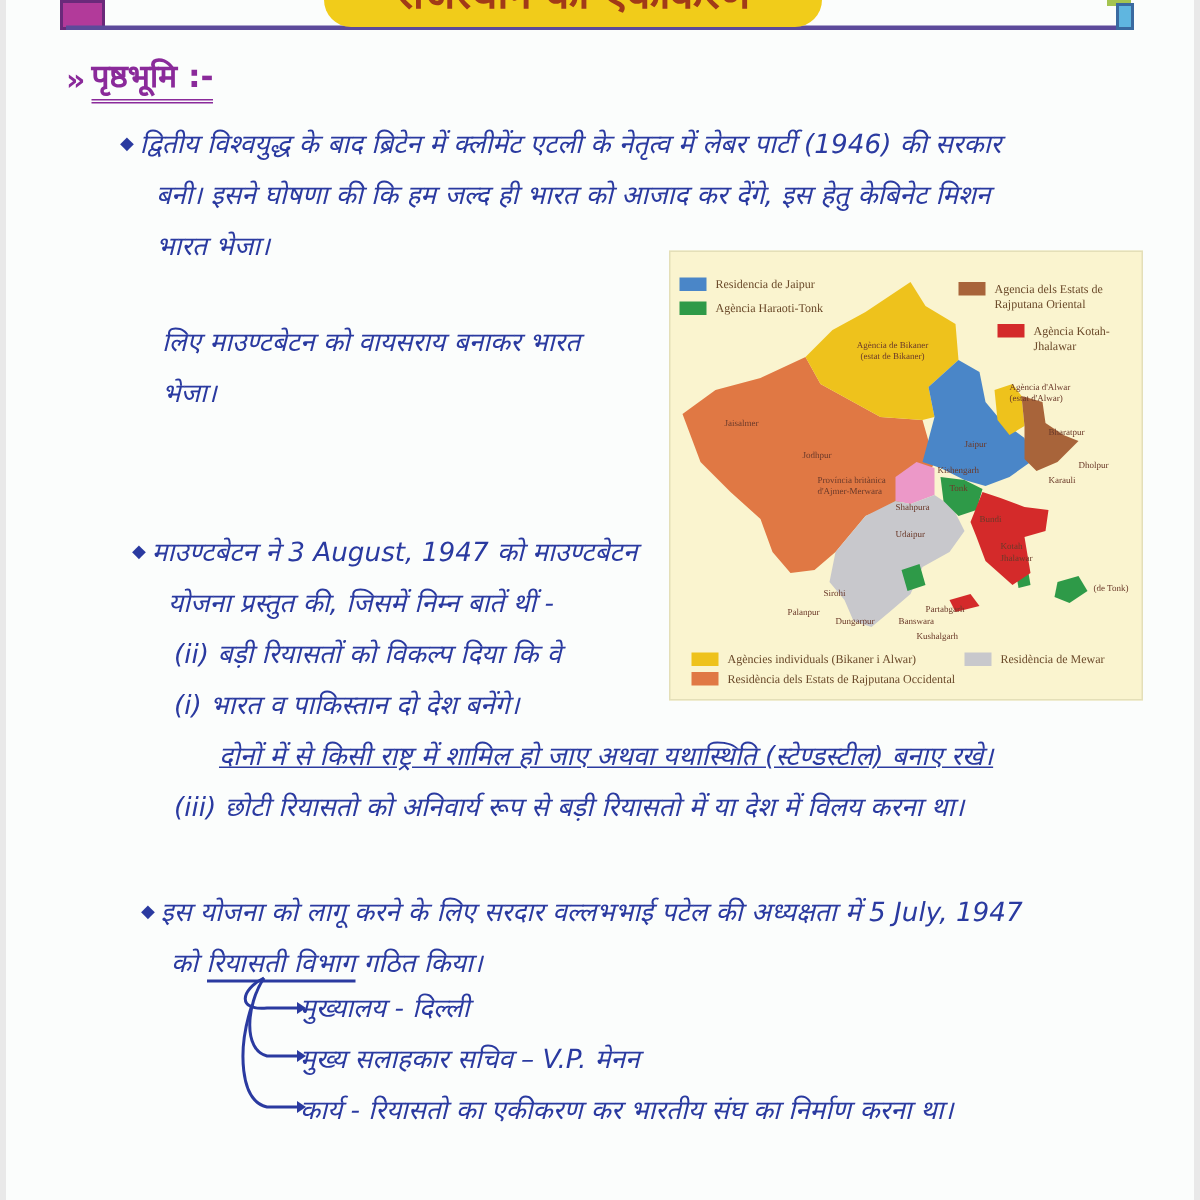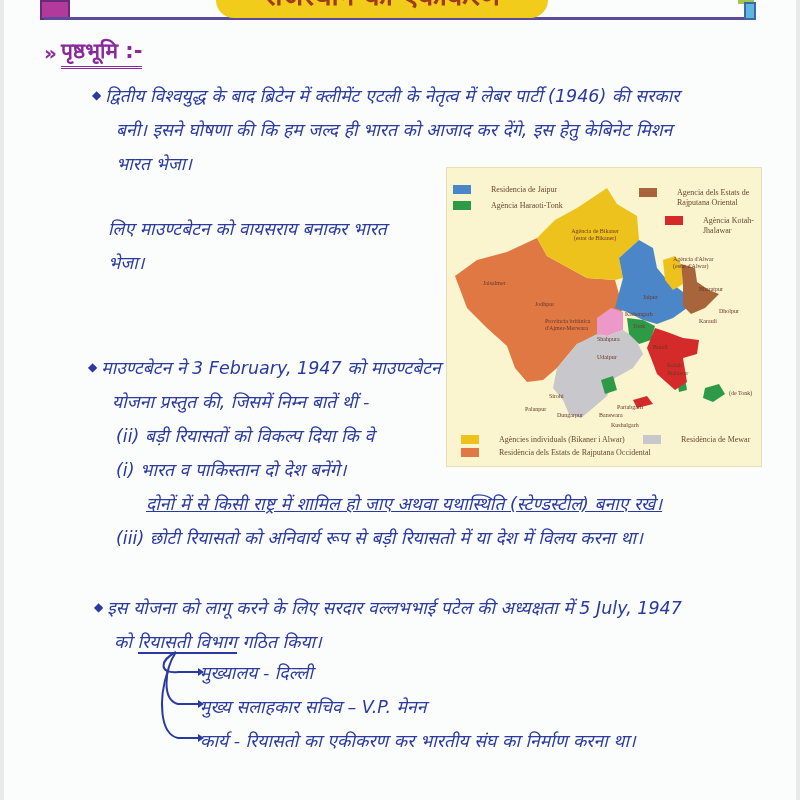--- a/index.html
+++ b/index.html
@@ -60,21 +60,21 @@
     .underline { border-bottom: 2px solid #2a3aa0; }
     
     .map {
       position: absolute; left: 442px; top: 167px; width: 316px; height: 300px;
       background: #faf4cf; border: 1px solid #e4dfb8;
       overflow: hidden;
     }
     .map svg { position: absolute; left: 0; top: 0; }
     .legend-item {
       position: absolute; font-family: "Liberation Serif", serif;
-      font-size: 8px; color: #6b4a2a; display: flex; align-items: flex-start; gap: 20px;
+      font-size: 8px; color: #6b4a2a; display: flex; align-items: flex-start; gap: 6px;
       line-height: 10px;
     }
     .swatch { width: 18px; height: 9px; flex: none; }
     .map-label {
       position: absolute; font-family: "Liberation Serif", serif;
       font-size: 6px; color: #6b3a2a; white-space: nowrap; line-height: 7px;
     }
     .brace-svg { position: absolute; left: 150px; top: 650px; }
   </style>
 </head>
@@ -89,33 +89,33 @@
   <div class="corner-right"></div>
   <div class="title-pill">
     <span>राजस्थान का एकीकरण</span>
   </div>
 
   <div class="section-heading">
     <span class="arrow">»</span>
     <span class="label">पृष्ठभूमि :-</span>
   </div>
 
-  <div class="text" style="left:88px; top:78px; width:690px;">
+  <div class="text" style="left:76px; top:78px; width:690px;">
     <div><span class="bullet">◆</span><span>द्वितीय विश्वयुद्ध के बाद ब्रिटेन में क्लीमेंट एटली के नेतृत्व में लेबर पार्टी (1946) की सरकार</span></div>
     <div style="padding-left:24px;">बनी। इसने घोषणा की कि हम जल्द ही भारत को आजाद कर देंगे, इस हेतु केबिनेट मिशन</div>
     <div style="padding-left:24px;">भारत भेजा।</div>
   </div>
 
   <div class="text" style="left:84px; top:212px; width:360px;">
     <div style="padding-left:20px;">लिए माउण्टबेटन को वायसराय बनाकर भारत</div>
     <div style="padding-left:20px;">भेजा।</div>
   </div>
 
   <div class="text" style="left:84px; top:350px; width:690px;">
-    <div><span class="bullet">◆</span><span>माउण्टबेटन ने 3 February, 1947 को माउण्टबेटन</span></div>
+    <div><span class="bullet">◆</span><span>माउण्टबेटन ने 3 August, 1947 को माउण्टबेटन</span></div>
     <div style="padding-left:24px;">योजना प्रस्तुत की, जिसमें निम्न बातें थीं -</div>
     <div style="padding-left:28px;">(ii) बड़ी रियासतों को विकल्प दिया कि वे</div>
     <div style="padding-left:28px;">(i) भारत व पाकिस्तान दो देश बनेंगे।</div>
     <div style="padding-left:58px;text-decoration:underline;">दोनों में से किसी राष्ट्र में शामिल हो जाए अथवा यथास्थिति (स्टेण्डस्टील) बनाए रखे।</div>
     <div style="padding-left:28px;">(iii) छोटी रियासतो को अनिवार्य रूप से बड़ी रियासतो में या देश में विलय करना था।</div>
   </div>
 
   <div class="text" style="left:90px; top:590px; width:690px;">
     <div><span class="bullet">◆</span><span>इस योजना को लागू करने के लिए सरदार वल्लभभाई पटेल की अध्यक्षता में 5 July, 1947</span></div>
     <div style="padding-left:20px;">

